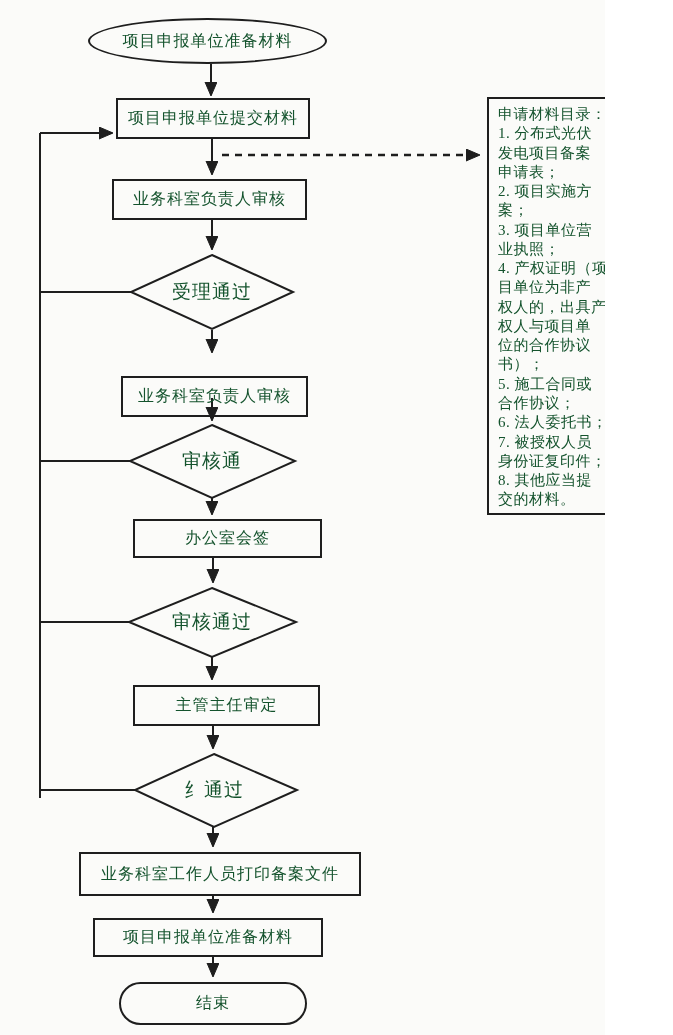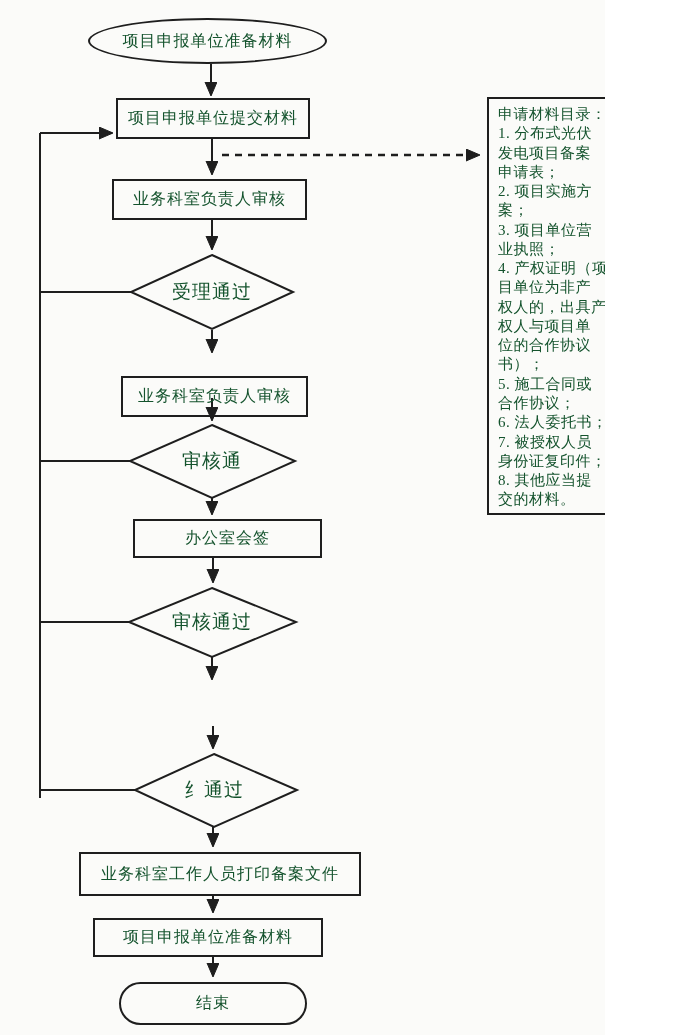--- a/index.html
+++ b/index.html
@@ -87,20 +87,21 @@
   <div class="node terminator" style="left:88px; top:18px; width:239px; height:46px;">项目申报单位准备材料</div>
 
   <div class="node" style="left:116px; top:98px; width:194px; height:41px;">项目申报单位提交材料</div>
 
   <div class="node" style="left:112px; top:179px; width:195px; height:41px;">业务科室负责人审核</div>
 
   <div class="node" style="left:121px; top:376px; width:187px; height:41px;">业务科室负责人审核</div>
 
   <div class="node" style="left:133px; top:519px; width:189px; height:39px;">办公室会签</div>
 
+  <div class="node" style="left:133px; top:685px; width:187px; height:41px;">主管主任审定</div>
 
   <div class="node" style="left:79px; top:852px; width:282px; height:44px;">业务科室工作人员打印备案文件</div>
 
   <div class="node" style="left:93px; top:918px; width:230px; height:39px;">项目申报单位准备材料</div>
 
   <div class="node stadium" style="left:119px; top:982px; width:188px; height:43px;">结束</div>
 
   <div class="decision-label" style="left:212px; top:292px;">受理通过</div>
   <div class="decision-label" style="left:212px; top:461px;">审核通</div>
   <div class="decision-label" style="left:212px; top:622px;">审核通过</div>

